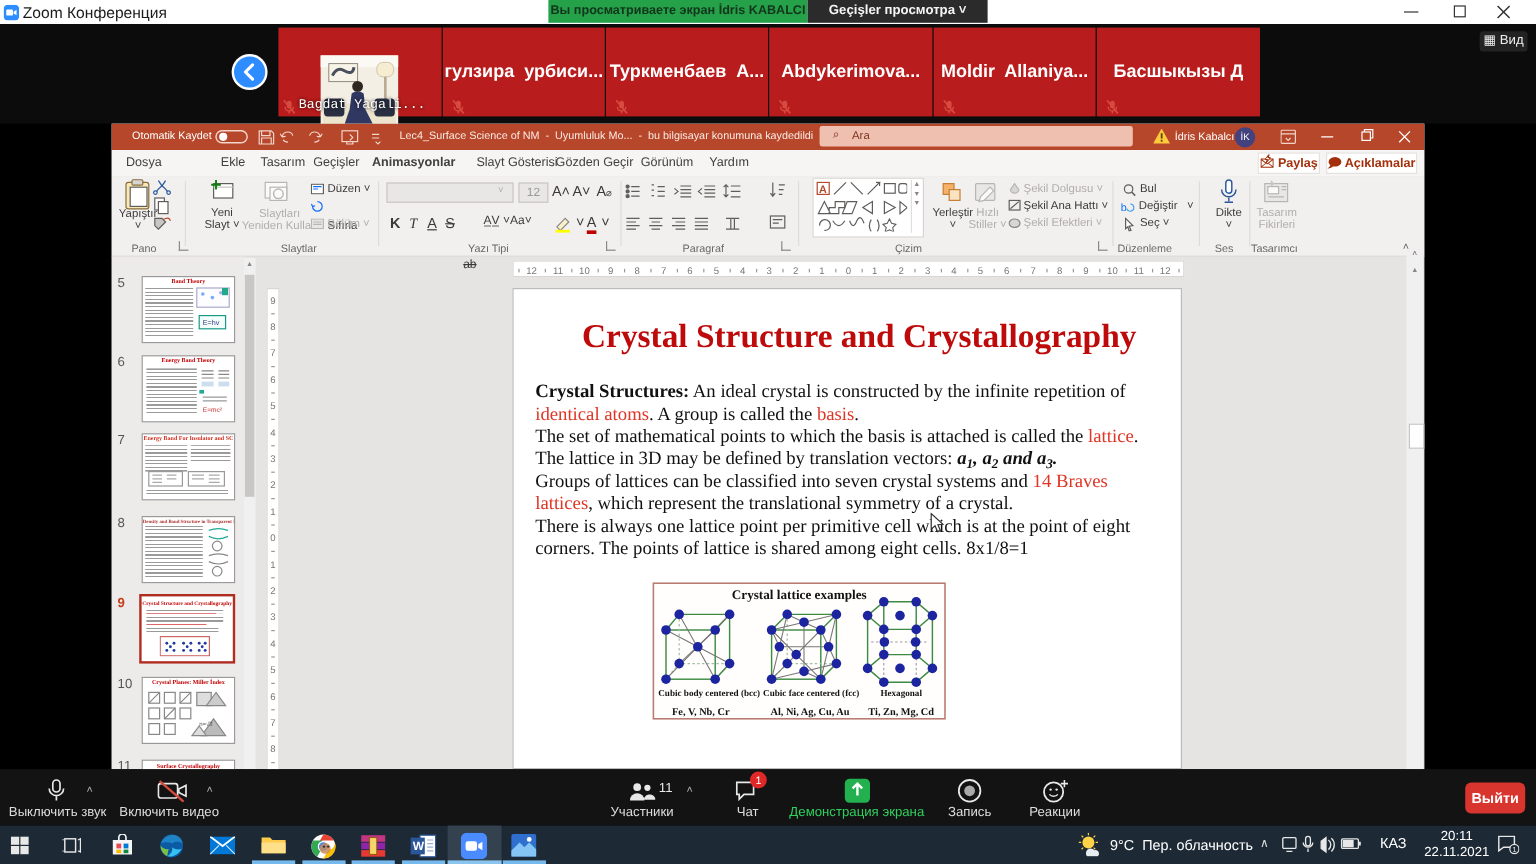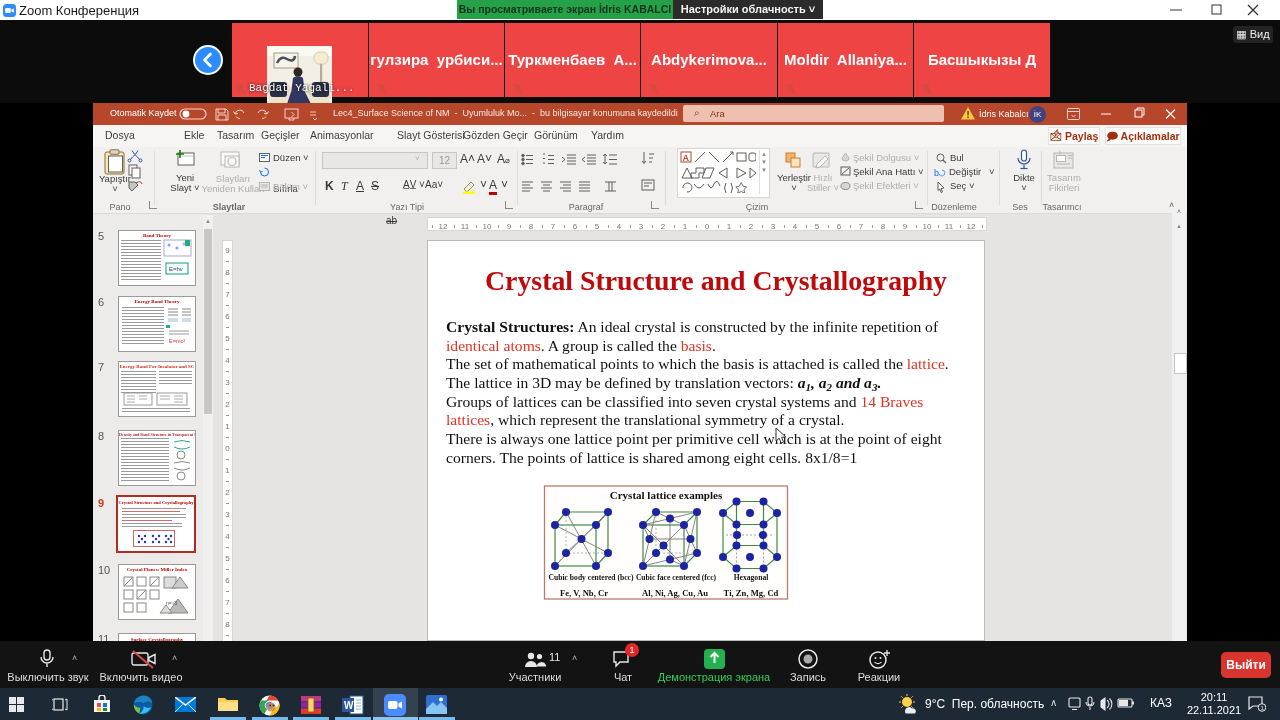--- a/index.html
+++ b/index.html
@@ -9,21 +9,21 @@
   .abs{position:absolute;}
   
   #ztitle{left:0;top:0;width:1280px;height:20px;background:#fff;}
   #ztitle .txt{left:19px;top:3px;font-size:13px;color:#1a1a1a;}
   #greenbar{left:457px;top:0;width:216px;height:19px;background:#24a149;
             color:#12351c;font-size:10.5px;font-weight:bold;text-align:center;line-height:19px;}
   #viewopt{left:673px;top:0;width:150px;height:19px;background:#2b2b2b;color:#f5f5f5;
            font-size:11px;font-weight:bold;text-align:center;line-height:19px;}
   
   #strip{left:0;top:20px;width:1280px;height:83px;background:#0c0c0c;}
-  .tile{position:absolute;top:3px;height:74px;background:#ef4444;color:#fff;
+  .tile{position:absolute;top:3px;height:74px;background:#b91c1c;color:#fff;
         font-size:15px;font-weight:bold;text-align:center;line-height:74px;}
   
   #ppt{left:93px;top:103px;width:1094px;height:538px;background:#E6E4E2;overflow:hidden;}
   #ptitle{left:0;top:0;width:1094px;height:22px;background:#B7472A;color:#fff;font-size:10px;}
   #pmenu{left:0;top:22px;width:1094px;height:22px;background:#F7F5F3;color:#404040;font-size:10.5px;}
   #pribbon{left:0;top:44px;width:1094px;height:66px;background:#F2F0EE;border-bottom:1px solid #DCDAD8;}
   .glabel{position:absolute;top:55px;font-size:9px;color:#6a6866;width:80px;text-align:center;}
   .gsep{position:absolute;top:4px;width:1px;height:54px;background:#DEDCDA;}
   .rtext{font-size:9.5px;color:#3b3a39;line-height:10px;}
   .rtextg{font-size:9.5px;color:#b0aeac;line-height:10px;}
@@ -52,21 +52,21 @@
 <body>
 <div id="root">
   <div class="abs" id="ztitle">
     <svg class="abs" style="left:3px;top:4px" width="13" height="13" viewBox="0 0 13 13">
       <rect x="0" y="0" width="13" height="13" rx="3.5" fill="#2D8CFF"></rect>
       <rect x="2.2" y="4" width="5.6" height="5" rx="1" fill="#fff"></rect>
       <path d="M8.3 5.8 L10.8 4.2 L10.8 8.8 L8.3 7.2 Z" fill="#fff"></path>
     </svg>
     <div class="abs txt">Zoom Конференция</div>
     <div class="abs" id="greenbar">Вы просматриваете экран İdris KABALCI</div>
-    <div class="abs" id="viewopt">Настройки облачность ˅</div>
+    <div class="abs" id="viewopt">Geçişler просмотра ˅</div>
     <svg class="abs" style="left:1160px;top:0" width="120" height="20" viewBox="0 0 120 20">
       <line x1="10" y1="10" x2="22" y2="10" stroke="#333" stroke-width="1"></line>
       <rect x="52" y="5" width="9" height="9" fill="none" stroke="#333" stroke-width="1"></rect>
       <line x1="88" y1="5" x2="98" y2="15" stroke="#333" stroke-width="1.2"></line>
       <line x1="98" y1="5" x2="88" y2="15" stroke="#333" stroke-width="1.2"></line>
     </svg>
   </div>
 
   <div class="abs" id="strip">
     
@@ -173,21 +173,21 @@
         <path d="M41 7 v-2 h7 v7 h-2" fill="none" stroke="#fff" stroke-width="1"></path>
         <path d="M70 6.5 l9 9 M79 6.5 l-9 9" stroke="#fff" stroke-width="1.1"></path>
       </svg>
     </div>
     <div class="abs" id="pmenu">
       <span class="abs" style="left:12px;top:4px;">Dosya</span>
       <span class="abs" style="left:54px;top:21px;color:#A4300B;font-weight:bold;border-bottom:2.5px solid #A4300B;padding-bottom:12px;">Giriş</span>
       <span class="abs" style="left:91px;top:4px;">Ekle</span>
       <span class="abs" style="left:124px;top:4px;">Tasarım</span>
       <span class="abs" style="left:168px;top:4px;">Geçişler</span>
-      <span class="abs" style="left:217px;top:4px;">Animasyonlar</span>
+      <span class="abs" style="left:217px;top:4px;font-weight:bold;">Animasyonlar</span>
       <span class="abs" style="left:284px;top:4px;margin-left:20px;">Slayt Gösterisi</span>
       <span class="abs" style="left:370px;top:4px;">Gözden Geçir</span>
       <span class="abs" style="left:441px;top:4px;">Görünüm</span>
       <span class="abs" style="left:498px;top:4px;">Yardım</span>
       <div class="abs" style="left:955px;top:2px;width:50px;height:16px;background:#fff;border:1px solid #E4E2E0;color:#A4300B;font-weight:bold;text-align:center;line-height:16px;font-size:10.5px;">🖄 Paylaş</div>
       <div class="abs" style="left:1012px;top:2px;width:74px;height:16px;background:#fff;border:1px solid #E4E2E0;color:#A4300B;font-weight:bold;text-align:center;line-height:16px;font-size:10.5px;">🗩 Açıklamalar</div>
     </div>
     <div class="abs" id="pribbon">
 
       <svg class="abs" style="left:11px;top:2px" width="48" height="46" viewBox="0 0 48 46">
@@ -363,21 +363,21 @@
 
       <div class="gsep" style="left:61px"></div>
       <div class="gsep" style="left:222px"></div>
       <div class="gsep" style="left:424px"></div>
       <div class="gsep" style="left:572px"></div>
       <div class="gsep" style="left:834px"></div>
       <div class="gsep" style="left:906px"></div>
       <div class="gsep" style="left:948px"></div>
 
       <div class="glabel" style="left:-13px;">Pano</div>
-      <div class="glabel" style="left:96px;font-weight:bold;">Slaytlar</div>
+      <div class="glabel" style="left:116px;">Slaytlar</div>
       <div class="glabel" style="left:274px;">Yazı Tipi</div>
       <div class="glabel" style="left:453px;">Paragraf</div>
       <div class="glabel" style="left:624px;">Çizim</div>
       <div class="glabel" style="left:821px;">Düzenleme</div>
       <div class="glabel" style="left:887px;">Ses</div>
       <div class="glabel" style="left:929px;">Tasarımcı</div>
       <div class="abs" style="left:56px;top:54px;width:7px;height:7px;border-left:1px solid #8a8886;border-bottom:1px solid #8a8886;"></div>
       <div class="abs" style="left:412px;top:54px;width:7px;height:7px;border-left:1px solid #8a8886;border-bottom:1px solid #8a8886;"></div>
       <div class="abs" style="left:558px;top:54px;width:7px;height:7px;border-left:1px solid #8a8886;border-bottom:1px solid #8a8886;"></div>
       <div class="abs" style="left:822px;top:54px;width:7px;height:7px;border-left:1px solid #8a8886;border-bottom:1px solid #8a8886;"></div>

